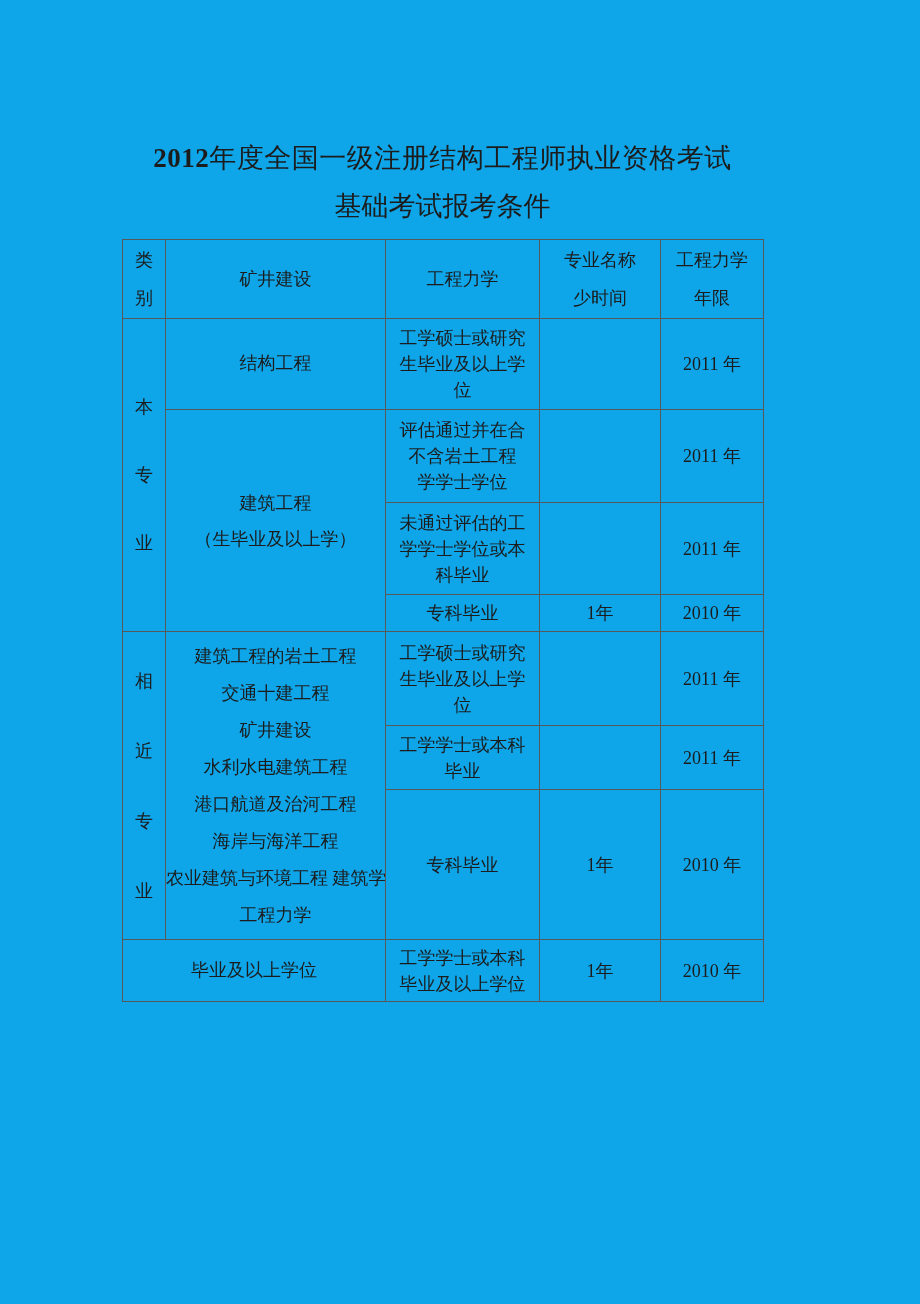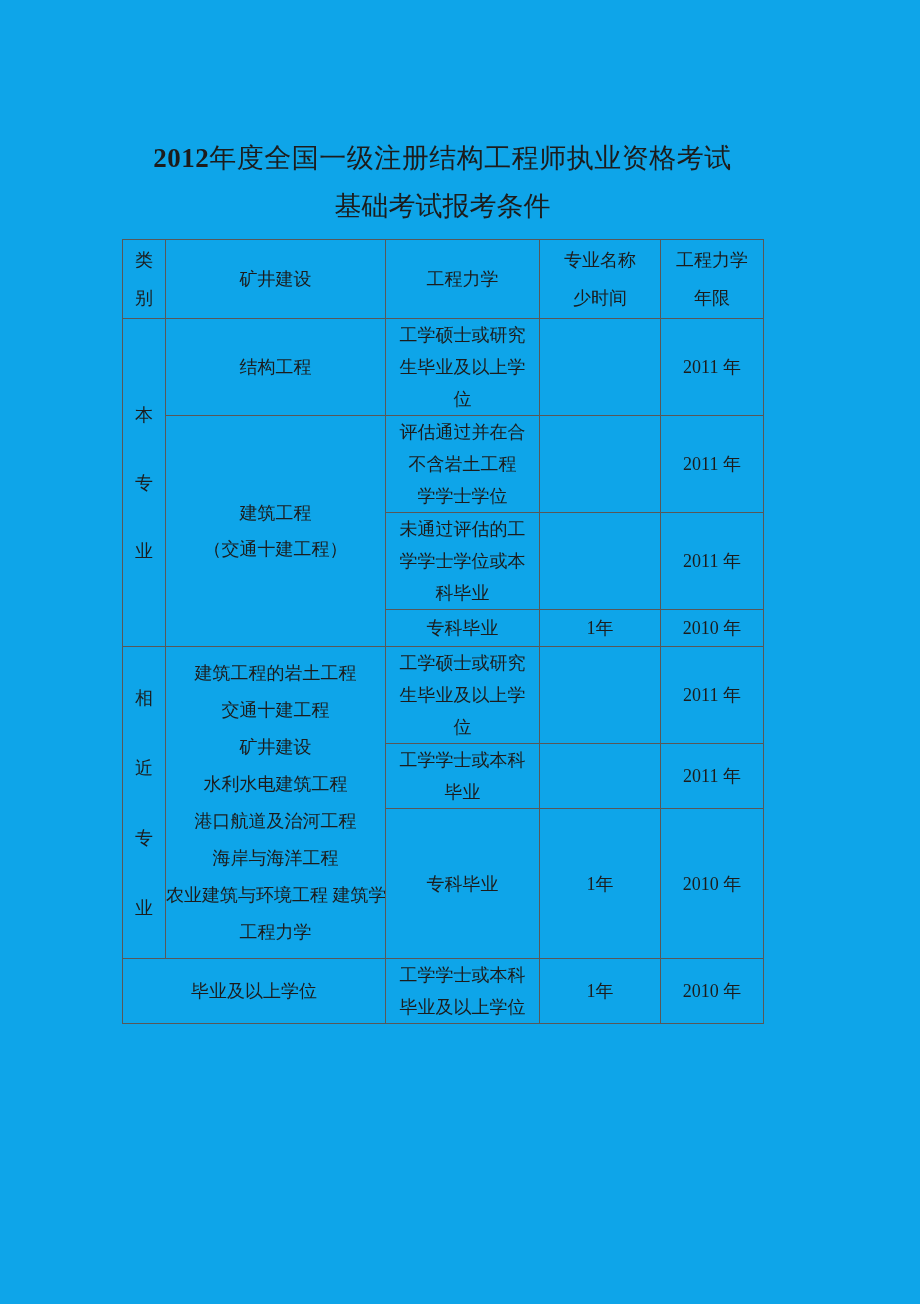--- a/index.html
+++ b/index.html
@@ -27,26 +27,26 @@
     width:641px;
   }
   table.elig th, table.elig td {
     border:1px solid #585858; padding:0; font-weight:normal;
     font-size:18px; text-align:center; vertical-align:middle;
     white-space:pre; overflow:hidden;
   }
   th.hdr { vertical-align:top; padding-top:5px; line-height:38px; }
   td.cat-own     { line-height:68px; }
   td.cat-similar { line-height:70px; }
-  td.major-single  { line-height:30px; }
+  td.major-single  { line-height:30px;font-family:Liberation Mono, monospace; }
   td.major-building{ line-height:36px; }
   td.majors-list {
     text-align:left; padding-left:3px; line-height:37px;
   }
-  td.edu { text-align:left; padding-left:7px; line-height:32px; }
+  td.edu { text-align:left; padding-left:7px; line-height:26px; }
   td.edu-center { text-align:center; padding-left:0; line-height:30px; }
   td.edu-top { text-align:center; vertical-align:top; padding-top:7px; line-height:30px; }
   td.num { line-height:30px; }
 </style>
 </head>
 <body>
 
 <div class="page">
   <div class="content">
 
@@ -81,21 +81,21 @@
           <td class="major-single">结构工程</td>
           <td class="edu">工学硕士或研究
 生毕业及以上学
 位</td>
           <td class="num"></td>
           <td class="num">2011 年</td>
         </tr>
 
         <tr style="height:93px">
           <td class="major-building" rowspan="3">建筑工程
-（交通十建工程）</td>
+（生毕业及以上学）</td>
           <td class="edu">评估通过并在合
 不含岩土工程
 学学士学位</td>
           <td class="num"></td>
           <td class="num">2011 年</td>
         </tr>
 
         <tr style="height:92px">
           <td class="edu">未通过评估的工
 学学士学位或本

